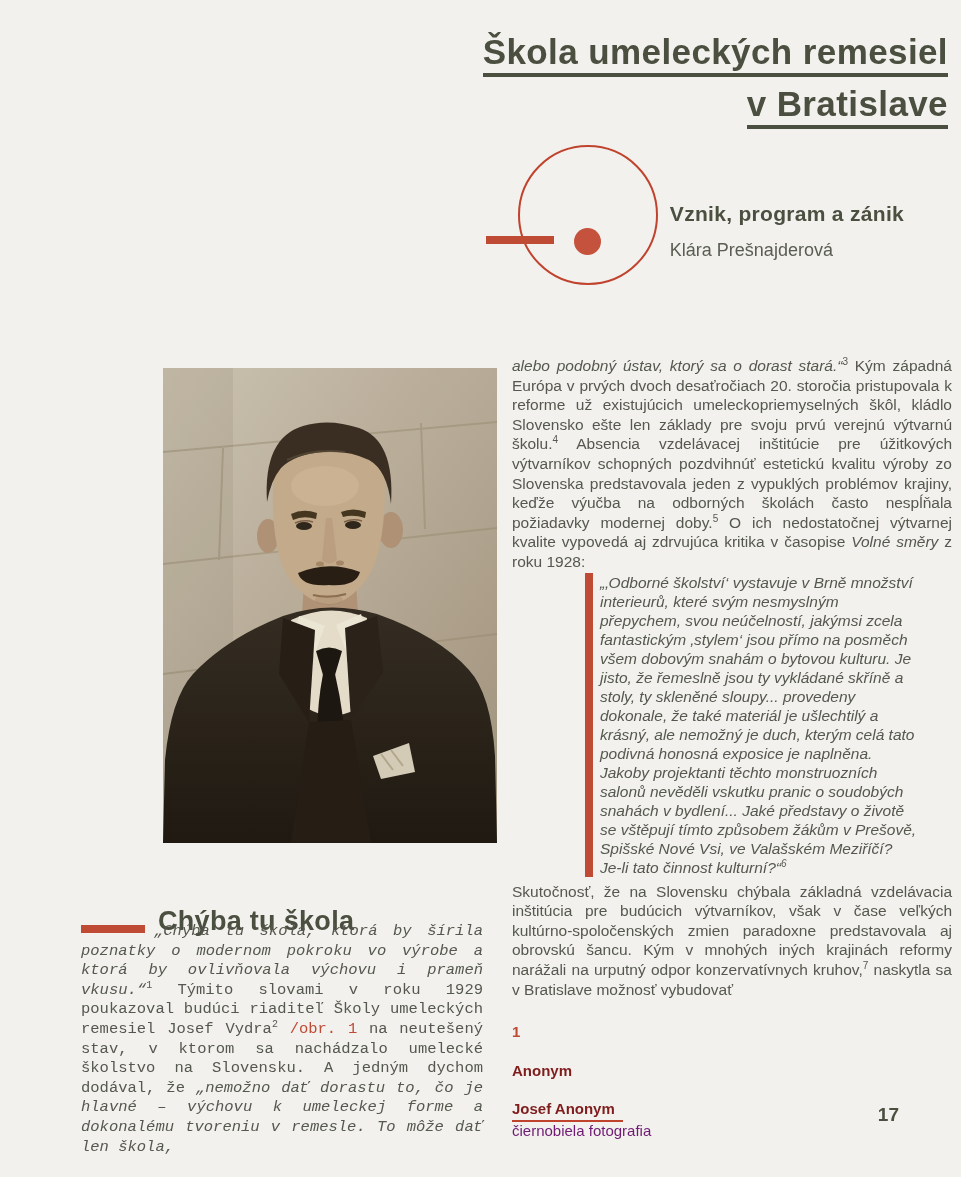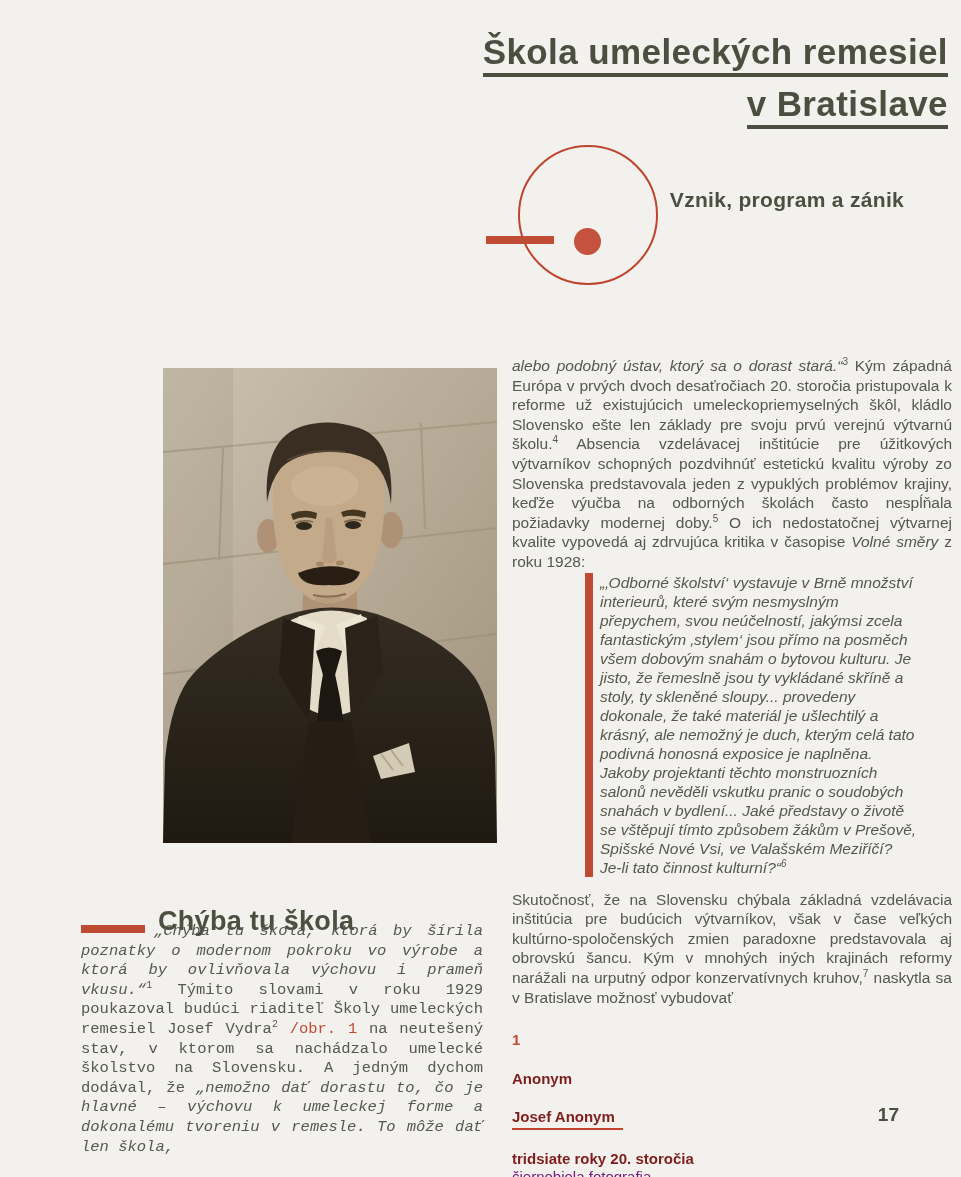--- a/index.html
+++ b/index.html
@@ -7,21 +7,21 @@
     position:relative;width:961px;height:1177px;margin:0 auto;
     background:#f2f1ed;overflow:hidden;
     font-family:"Liberation Sans","DejaVu Sans",sans-serif;
     color:#55584e;
   }
   
   .title-block{position:absolute;top:34px;right:13px;text-align:right;
     color:#4b4f40;font-weight:bold;font-size:35px;line-height:1;letter-spacing:.4px;}
   .t-underline{display:inline-block;border-bottom:4px solid #4b4f40;padding-bottom:4px;}
   .title-line2{margin-top:9px;}
-  .subtitle-block{position:absolute;top:188px;right:57px;}
+  .subtitle-block{position:absolute;top:202px;right:57px;}
   .subtitle{font-size:21px;font-weight:bold;color:#4b4f40;letter-spacing:.3px;}
   .author{margin-top:14px;font-size:18px;font-weight:400;color:#5a5d52;}
   
   .deco-circle{position:absolute;left:518px;top:145px;width:140px;height:140px;
     border:2px solid #c0432e;border-radius:50%;box-sizing:border-box;}
   .deco-bar{position:absolute;left:486px;top:236px;width:68px;height:8px;background:#c04b35;}
   .deco-dot{position:absolute;left:574px;top:228px;width:27px;height:27px;
     background:#c4523c;border-radius:50%;}
   
   .body-text{font-size:15.5px;line-height:19.6px;color:#55584e;}
@@ -33,21 +33,21 @@
   
   .photo{position:absolute;left:163px;top:368px;width:334px;height:475px;}
   .photo svg{display:block;width:100%;height:100%;}
   .heading2{position:absolute;left:158px;top:906px;font-size:27px;font-weight:bold;
     color:#4b4f40;letter-spacing:.3px;}
   .left-para{position:absolute;left:81px;top:922px;width:402px;font-family:Liberation Mono, monospace;}
   .redbar-inline{display:inline-block;width:64px;height:8px;background:#c04b35;
     margin-right:9px;vertical-align:2px;}
   
   .right-col{position:absolute;left:512px;top:356px;width:440px;}
-  .quote-block{display:flex;margin:1px 0 13px 73px;}
+  .quote-block{display:flex;margin:1px 0 5px 73px;}
   .quote-bar{flex:none;width:8px;background:#c04b35;}
   .quote-text{width:318px;padding-left:7px;font-style:italic;text-align:left;
     line-height:19px;}
   .para2{margin-top:2px;}
   .caption{margin-top:24px;font-size:15px;line-height:18.5px;}
   .cap-bold{font-weight:bold;color:#7f1d1d;margin-top:20px;}
   .cap-num{font-weight:bold;color:#c04b35;}
   .underline-red{display:inline-block;border-bottom:2px solid #c0432e;
     padding:0 8px 1px 0;}
   .cap-medium{color:#701a75;}
@@ -64,20 +64,21 @@
     <div class="title-line1"><span class="t-underline">Škola umeleckých remesiel</span></div>
     <div class="title-line2"><span class="t-underline">v Bratislave</span></div>
   </div>
 
   <div class="deco-circle"></div>
   <div class="deco-bar"></div>
   <div class="deco-dot"></div>
 
   <div class="subtitle-block">
     <div class="subtitle">Vznik, program a zánik</div>
+    <div class="author">Klára Prešnajderová</div>
   </div>
 
   <div class="photo">
     <svg viewBox="0 0 334 475" xmlns="http://www.w3.org/2000/svg">
       <defs>
         <linearGradient id="wallG" x1="0" y1="0" x2="1" y2="1">
           <stop offset="0" stop-color="#cfc7b6"></stop>
           <stop offset="0.55" stop-color="#b8ac99"></stop>
           <stop offset="1" stop-color="#a2957f"></stop>
         </linearGradient>
@@ -155,20 +156,19 @@
       <div class="quote-bar"></div>
       <p class="quote-text"><span>„‚Odborné školství‘ vystavuje v Brně množství interieurů, které svým nesmyslným přepychem, svou neúčelností, jakýmsi zcela fantastickým ‚stylem‘ jsou přímo na posměch všem dobovým snahám o bytovou kulturu. Je jisto, že řemeslně jsou ty vykládané skříně a stoly, ty skleněné sloupy... provedeny dokonale, že také materiál je ušlechtilý a krásný, ale nemožný je duch, kterým celá tato podivná honosná exposice je naplněna. Jakoby projektanti těchto monstruozních salonů nevěděli vskutku pranic o soudobých snahách v bydlení... Jaké představy o životě se vštěpují tímto způsobem žákům v Prešově, Spišské Nové Vsi, ve Valašském Meziříčí? Je-li tato činnost kulturní?“</span><sup>6</sup></p>
     </div>
 
     <p class="justify para2"><span>Skutočnosť, že na Slovensku chýbala základná vzdelávacia inštitúcia pre budúcich výtvarníkov, však v čase veľkých kultúrno-spoločenských zmien paradoxne predstavovala aj obrovskú šancu. Kým v mnohých iných krajinách reformy narážali na urputný odpor konzervatívnych kruhov,</span><sup>7</sup><span> naskytla sa v Bratislave možnosť vybudovať</span></p>
 
     <div class="caption">
       <div class="cap-num">1</div>
       <div class="cap-bold">Anonym</div>
       <div><span class="cap-bold underline-red">Josef Anonym</span></div>
-      <div class="cap-bold">tridsiate roky 20. storočia</div>
       <div class="cap-medium">čiernobiela fotografia</div>
     </div>
   </div>
 
   <div class="page-number">17</div>
 
 </div>
 
 </body></html>

